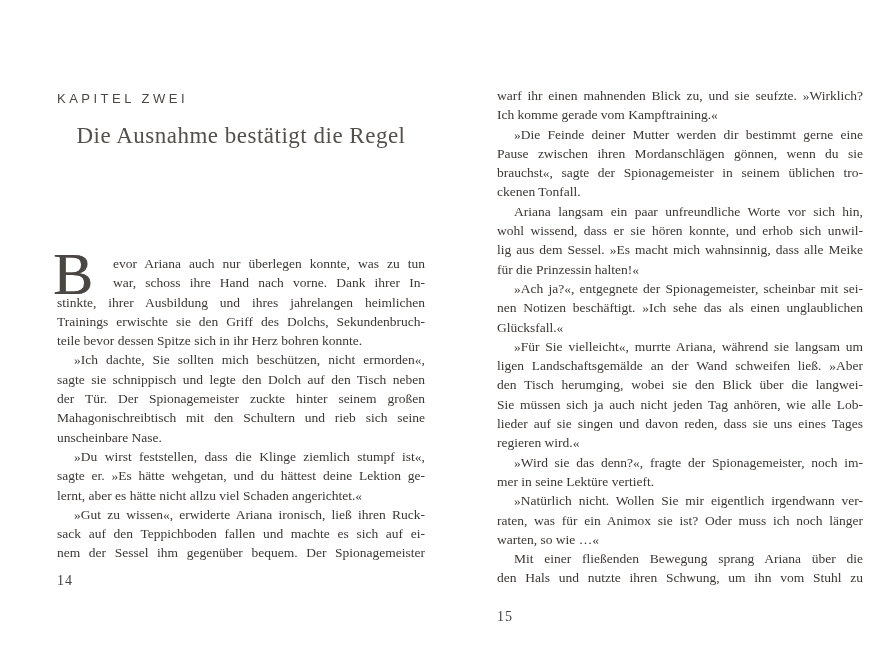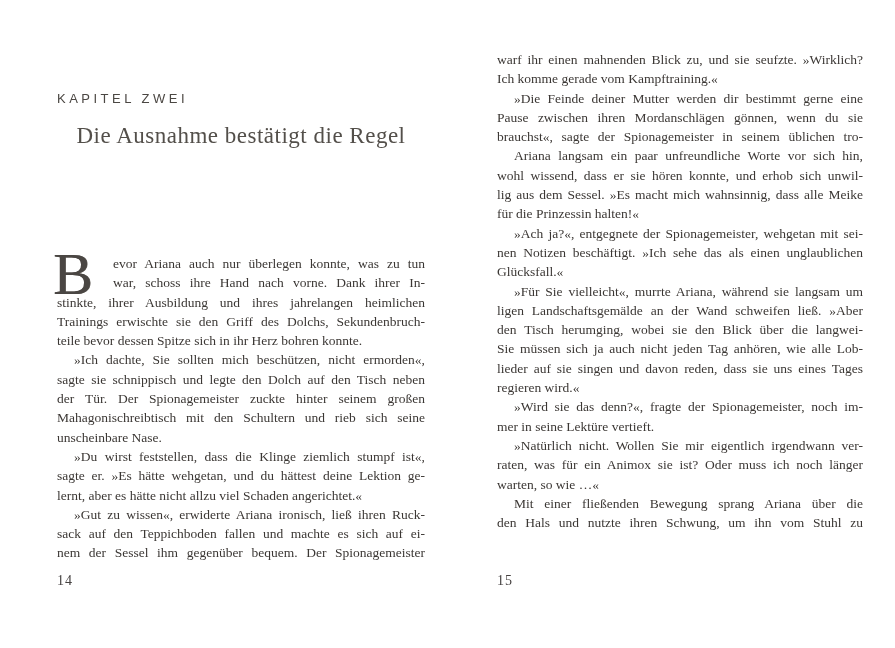--- a/index.html
+++ b/index.html
@@ -19,21 +19,21 @@
     overflow: hidden;
     font-family: "Liberation Serif", "DejaVu Serif", serif;
     color: var(--body-text);
   }
   .page {
     position: absolute;
     top: 0;
     bottom: 0;
   }
   .page-left  { left: 57px;  width: 368px; }
-  .page-right { left: 497px; width: 366px; }
+  .page-right { left: 497px; width: 366px; margin-top: 36px; }
 
   .kicker {
     margin-top: 92px;
     text-align: left;
     font-family: "Liberation Sans", "DejaVu Sans", sans-serif;
     font-size: 13px;
     letter-spacing: 3.5px;
     color: var(--kicker-text);
     line-height: 14px;
   }
@@ -125,29 +125,30 @@
   <div class="page page-right">
     <div class="body-block">
         <div class="paragraph">
           <div class="line">warf ihr einen mahnenden Blick zu, und sie seufzte. »Wirklich?</div>
           <div class="line last">Ich komme gerade vom Kampftraining.«</div>
         </div>
         <div class="paragraph">
           <div class="line indent">»Die Feinde deiner Mutter werden dir bestimmt gerne eine</div>
           <div class="line">Pause zwischen ihren Mordanschlägen gönnen, wenn du sie</div>
           <div class="line">brauchst«, sagte der Spionagemeister in seinem üblichen tro-</div>
+          <div class="line last">ckenen Tonfall.</div>
         </div>
         <div class="paragraph">
           <div class="line indent">Ariana langsam ein paar unfreundliche Worte vor sich hin,</div>
           <div class="line">wohl wissend, dass er sie hören konnte, und erhob sich unwil-</div>
           <div class="line">lig aus dem Sessel. »Es macht mich wahnsinnig, dass alle Meike</div>
           <div class="line last">für die Prinzessin halten!«</div>
         </div>
         <div class="paragraph">
-          <div class="line indent">»Ach ja?«, entgegnete der Spionagemeister, wehgetan mit sei-</div>
+          <div class="line indent">»Ach ja?«, entgegnete der Spionagemeister, scheinbar mit sei-</div>
           <div class="line">nen Notizen beschäftigt. »Ich sehe das als einen unglaublichen</div>
           <div class="line last">Glücksfall.«</div>
         </div>
         <div class="paragraph">
           <div class="line indent">»Für Sie vielleicht«, murrte Ariana, während sie langsam um</div>
           <div class="line">ligen Landschaftsgemälde an der Wand schweifen ließ. »Aber</div>
           <div class="line">den Tisch herumging, wobei sie den Blick über die langwei-</div>
           <div class="line">Sie müssen sich ja auch nicht jeden Tag anhören, wie alle Lob-</div>
           <div class="line">lieder auf sie singen und davon reden, dass sie uns eines Tages</div>
           <div class="line last">regieren wird.«</div>

